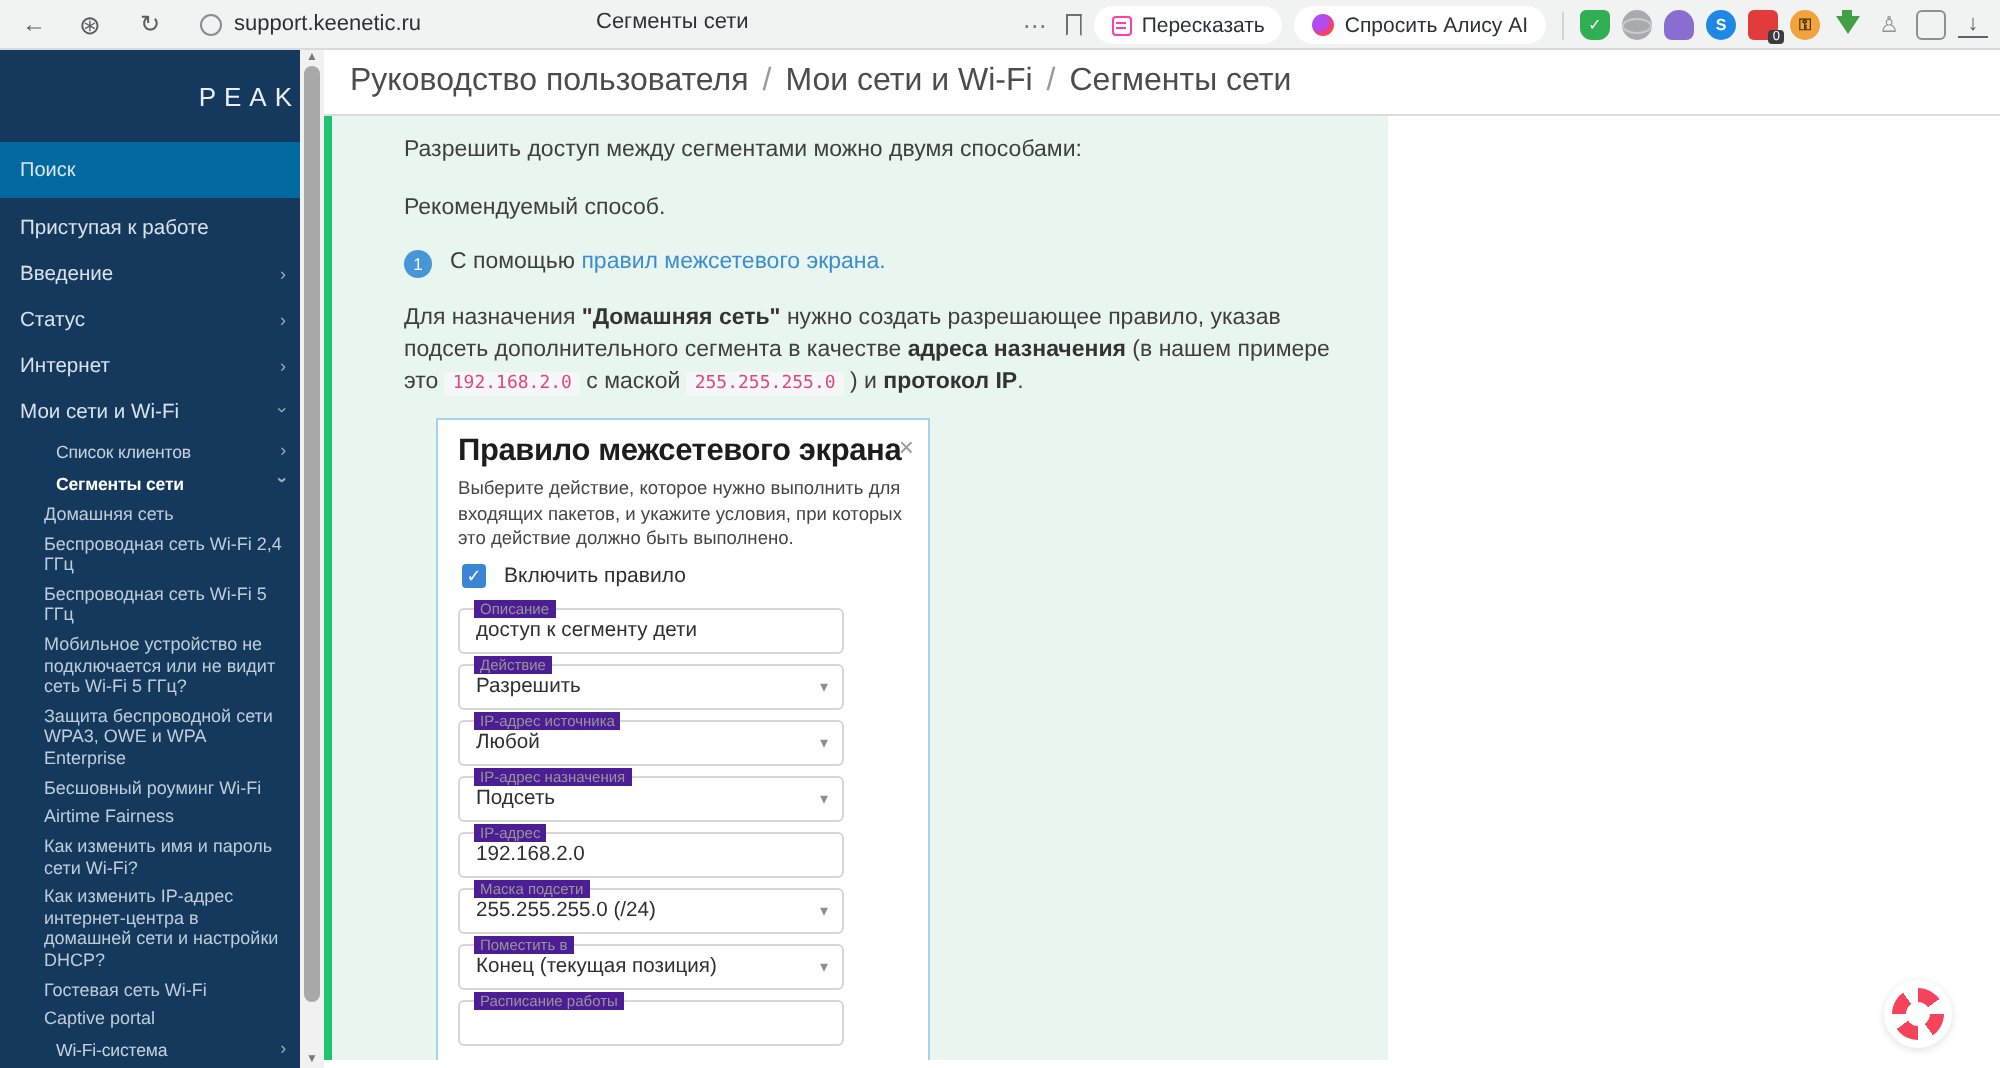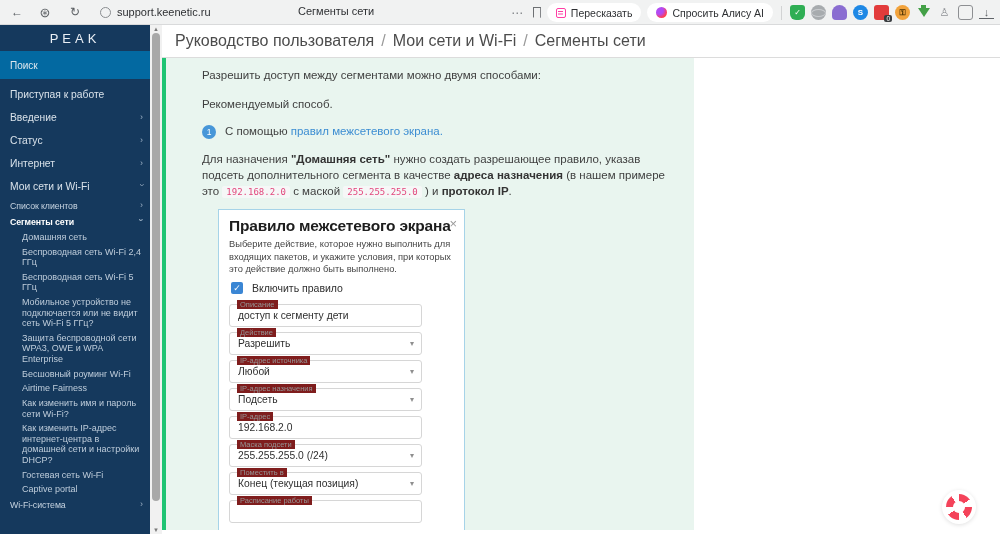--- a/index.html
+++ b/index.html
@@ -44,31 +44,31 @@
   .ext.garrow::after { content:""; position:absolute; top:0; width:5px; height:4px; background:#43a047; }
   .ext.person { color:#8f9296; font-size:11px; }
   .ext.ticket { border:1.2px solid #8d8f92; border-radius:3px; background:transparent; }
   .ext.dl { color:#5f6368; font-size:11px; border-bottom:1.5px solid #5f6368; border-radius:0; height:13px; }
 
   
   .app { display:flex; height:509px; position:relative; }
 
   
   .sidebar { width:150px; height:509px; background:#15395d; color:#c6d3e0; overflow:hidden; flex:none; }
-  .logo-band { height:26px; display:flex; align-items:center; justify-content:center; }
+  .logo-band { height:46px; display:flex; align-items:center; justify-content:flex-end; }
   .logo { color:#e9eff5; font-size:13px; letter-spacing:4px; }
   .search-band { height:28px; background:#0369a1; display:flex; align-items:center; padding-left:10px;
     color:#dfe7ee; font-size:10px; cursor:text; }
   .nav { padding-top:4px; }
   .nav-item { position:relative; cursor:pointer; }
   .nav-item .chev { position:absolute; right:7px; top:50%; margin-top:-6px; color:#9db1c5; font-size:9px; }
   .chev::before { content:"\203A"; }
   .chev.down { display:inline-block; transform:rotate(90deg); margin-top:-7px; }
   .lvl0 { padding:6px 16px 6px 10px; font-size:10.3px; color:#d9e2ea; }
-  .lvl1 { padding:3px 16px 3px 10px; font-size:8.8px; letter-spacing:-0.1px; }
+  .lvl1 { padding:3px 16px 3px 28px; font-size:8.8px; letter-spacing:-0.1px; }
   .lvl2 { padding:2px 6px 2px 22px; font-size:9px; line-height:1.18; color:#bfcddb; }
   .nav-item.active { color:#ffffff; font-weight:bold; }
 
   
   .v-scroll { width:12px; height:509px; background:#f1f1f1; flex:none; position:relative; }
   .v-scroll .arr { position:absolute; left:0; width:12px; text-align:center; font-size:6px; color:#7a7a7a; }
   .arr.up { top:1px; } .arr.dn { bottom:1px; }
   .v-thumb { position:absolute; left:2px; top:8px; width:8px; height:468px; background:#a8a8a8; border-radius:4px; }
 
   
@@ -98,21 +98,21 @@
   .dlg-title { font-size:15.5px; font-weight:bold; color:#1d1d1d; margin-bottom:3px; letter-spacing:-0.2px; }
   .dlg-close { position:absolute; right:7px; top:7px; color:#9a9a9a; font-size:13px; cursor:pointer; line-height:1; }
   .dlg-desc { font-size:9.3px; color:#454545; line-height:1.3; margin-bottom:7px; }
   .cb-row { display:flex; align-items:center; margin:4px 0 10px 2px; cursor:pointer; }
   .cb { width:12px; height:12px; background:#3a86d4; border-radius:2px; color:#fff; font-size:9px;
     display:flex; align-items:center; justify-content:center; margin-right:9px; }
   .cb::before { content:"\2713"; }
   .cb-label { font-size:10.5px; color:#2f2f2f; }
   .field { position:relative; width:193px; height:23px; border:1px solid #d6d6d6; border-radius:3px;
     margin-bottom:5px; display:flex; align-items:center; padding:0 8px; cursor:pointer; }
-  .flabel { position:absolute; top:-5px; left:7px; background:#7f1d1d; padding:0 3px; font-size:7.5px; color:#969696; white-space:nowrap; }
+  .flabel { position:absolute; top:-5px; left:7px; background:#4c1d95; padding:0 3px; font-size:7.5px; color:#969696; white-space:nowrap; }
   .fvalue { font-size:10.3px; color:#2f2f2f; white-space:nowrap; }
   .field .caret { position:absolute; right:7px; top:6px; color:#8f8f8f; font-size:8px; }
   .caret::before { content:"\25BE"; }
 
   
   .help-btn { position:absolute; right:24px; bottom:10px; width:34px; height:34px; border-radius:50%;
     background:#fff; box-shadow:0 1px 4px rgba(0,0,0,.12); display:flex; align-items:center; justify-content:center; cursor:pointer; }
   .buoy { width:26px; height:26px; border-radius:50%; position:relative;
     background:conic-gradient(#f4435a 0deg 55deg,#fff 55deg 90deg,#f4435a 90deg 145deg,#fff 145deg 180deg,#f4435a 180deg 235deg,#fff 235deg 270deg,#f4435a 270deg 325deg,#fff 325deg 360deg); }
   .buoy::after { content:""; position:absolute; left:7px; top:7px; width:12px; height:12px; border-radius:50%; background:#fff; }

